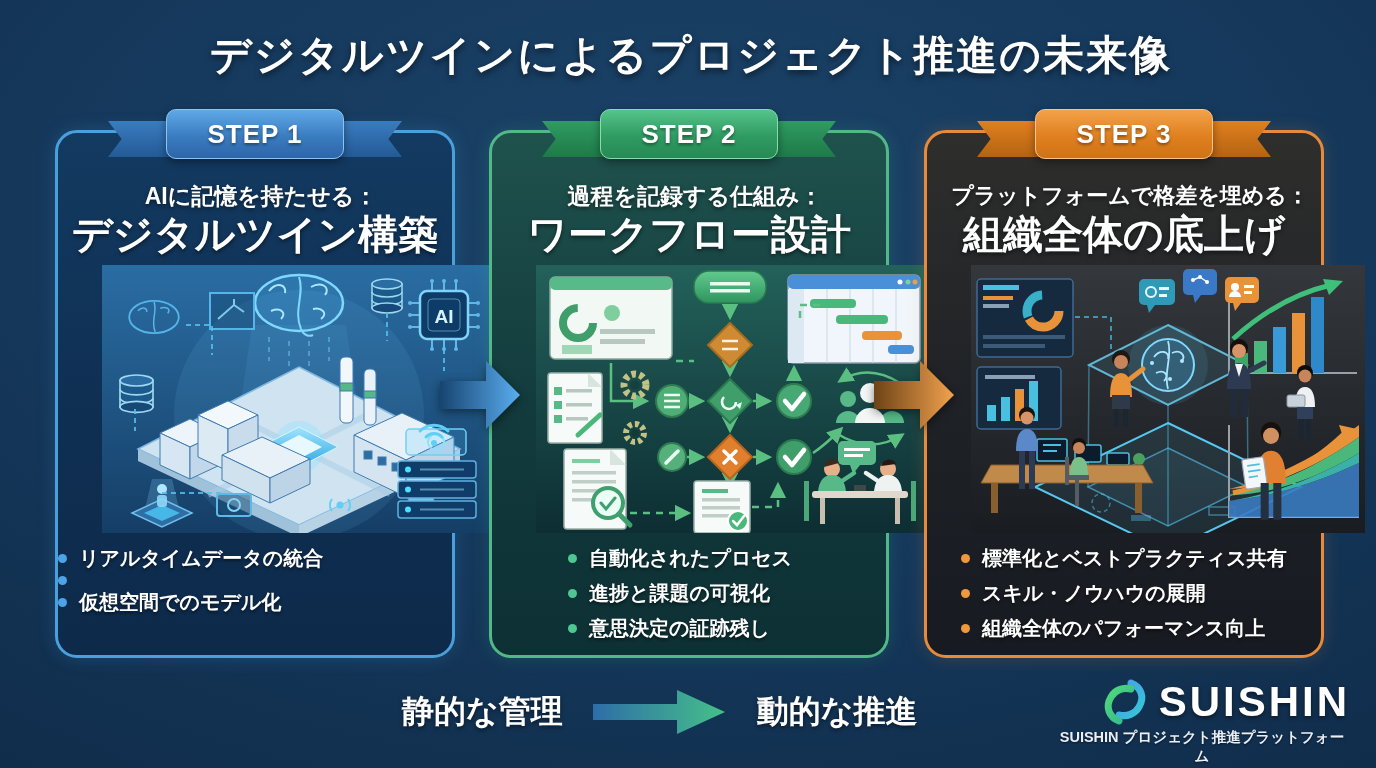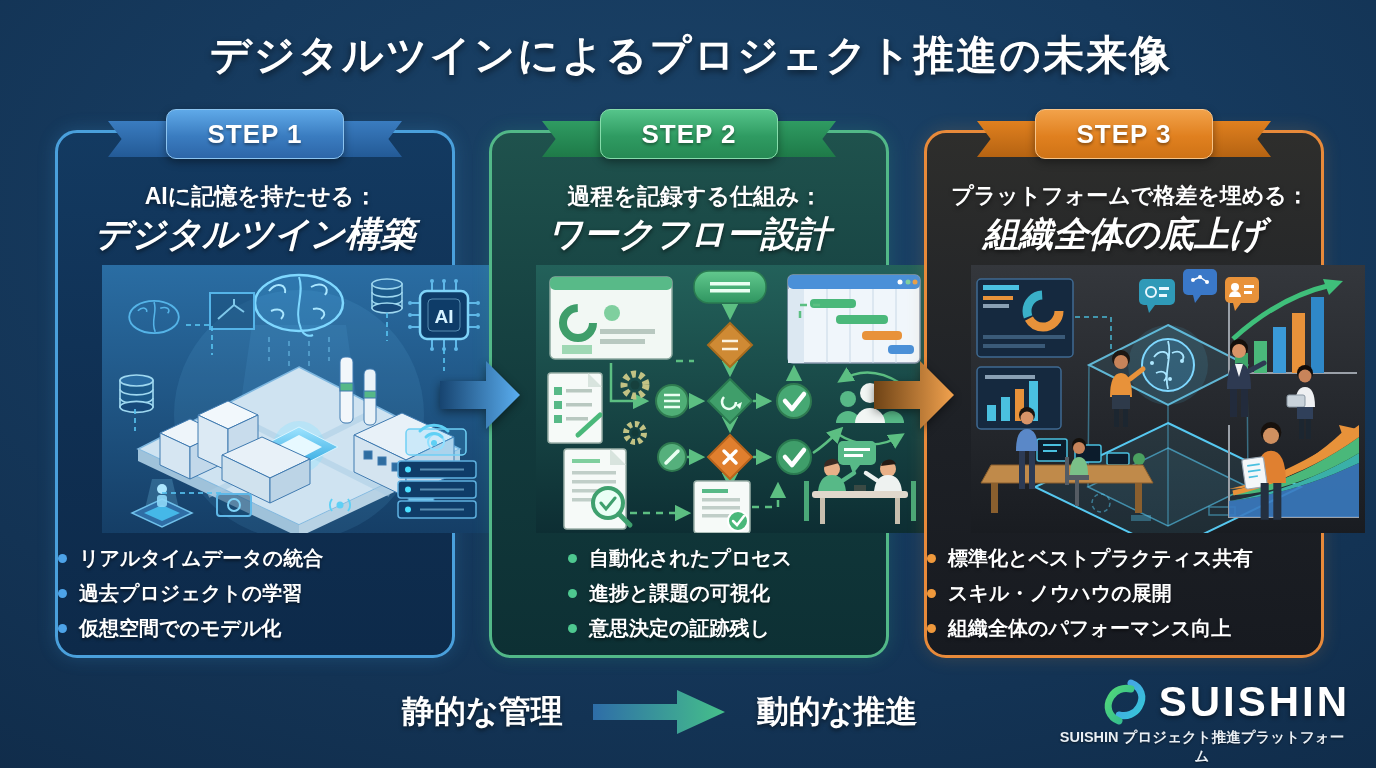--- a/index.html
+++ b/index.html
@@ -26,33 +26,33 @@
   .r1 .band{background:linear-gradient(180deg,#5fa9e8,#3a7cc0 55%,#2d66a8);border:1px solid #8cc4f0;}
   .r1 .wing{background:linear-gradient(180deg,#3a7cc0,#235a96);}
   .r2 .band{background:linear-gradient(180deg,#55c48a,#2f9b62 55%,#268a54);border:1px solid #86dcab;}
   .r2 .wing{background:linear-gradient(180deg,#2f9b62,#1e7a48);}
   .r3 .band{background:linear-gradient(180deg,#f2a24a,#e0801f 55%,#cf7316);border:1px solid #f8c488;}
   .r3 .wing{background:linear-gradient(180deg,#e0801f,#b56312);}
   
   .step-title{position:absolute;top:46px;left:0;width:100%;text-align:center;color:#fff;
     text-shadow:0 2px 4px rgba(0,0,0,.55);}
   .step-title .l1{font-size:23px;font-weight:800;line-height:34px;padding-left:12px;}
-  .step-title .l2{font-size:35px;font-weight:900;line-height:42px;font-style:italic;}
+  .step-title .l2{font-size:40px;font-weight:900;line-height:42px;}
   .p3 .step-title .l1{font-size:22px;}
   
   .illus{position:absolute;top:132px;left:0;width:394px;height:332px;padding-left:44px;}
   .illus svg{display:block;}
   
   .bullets{position:absolute;top:408px;left:0;width:100%;box-sizing:border-box;}
   .bullet{display:flex;align-items:center;gap:12px;color:#fff;font-size:20px;font-weight:700;
     line-height:35px;text-shadow:0 2px 3px rgba(0,0,0,.5);white-space:nowrap;}
   .dot{width:9px;height:9px;border-radius:50%;flex:0 0 auto;}
   .p1 .bullets{} .p1 .dot{background:#4da3e8;}
   .p2 .bullets{padding-left:76px;} .p2 .dot{background:#4ec890;}
-  .p3 .bullets{} .p3 .dot{background:#f0993c;}
+  .p3 .bullets{padding-left:34px;} .p3 .dot{background:#f0993c;}
   
   .flow-arrow{position:absolute;top:356px;width:82px;height:78px;filter:drop-shadow(0 3px 5px rgba(0,0,0,.45));}
   .flow-arrow.a1{left:440px;} .flow-arrow.a2{left:874px;}
   
   .transition{position:absolute;top:688px;left:402px;display:flex;align-items:center;gap:30px;}
   .transition .t-label{font-size:32px;font-weight:900;color:#fff;text-shadow:0 2px 4px rgba(0,0,0,.55);}
   .brand{position:absolute;right:26px;top:678px;width:296px;text-align:center;}
   .brand-row{display:flex;align-items:center;justify-content:flex-end;gap:10px;}
   .brand-name{font-size:42px;font-weight:800;color:#fff;letter-spacing:3px;text-shadow:0 2px 4px rgba(0,0,0,.5);}
   .brand-tag{margin-top:2px;font-size:14.5px;font-weight:700;color:#e9eff5;text-shadow:0 1px 2px rgba(0,0,0,.5);}
@@ -226,21 +226,20 @@
       </svg>
     </div>
 
     <div class="bullets">
       <div class="bullet">
           <span class="dot"></span>
           <span>リアルタイムデータの統合</span>
         </div>
       <div class="bullet">
           <span class="dot"></span>
-          <span>過去プロジェクトの学習</span>
         </div>
       <div class="bullet">
           <span class="dot"></span>
           <span>仮想空間でのモデル化</span>
         </div>
     </div>
   </div>
 
   <div class="panel p2">
     <div class="ribbon r2">

